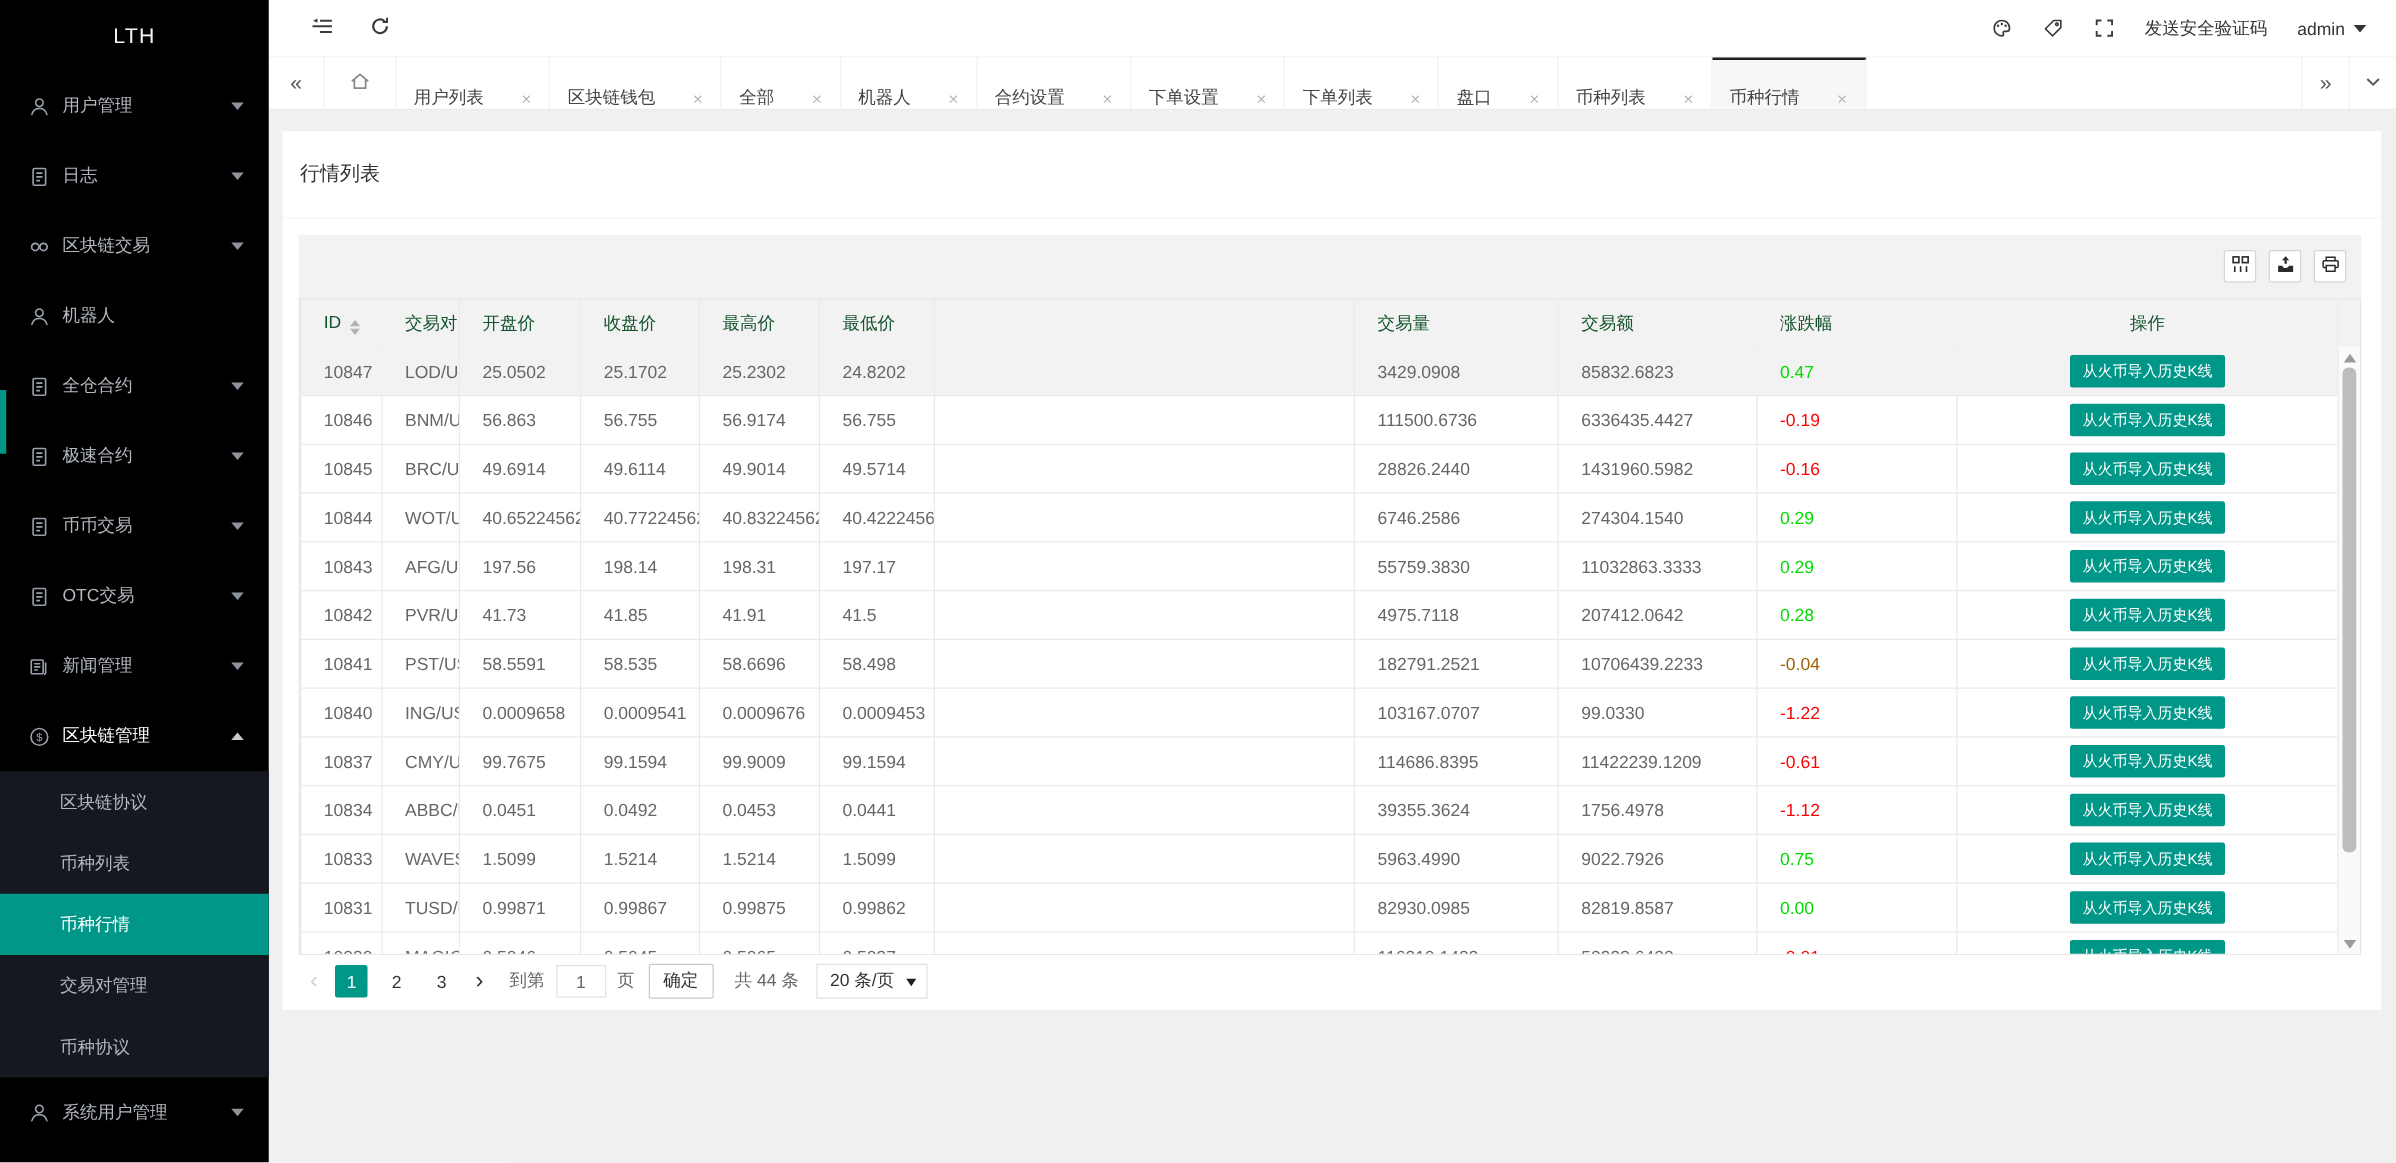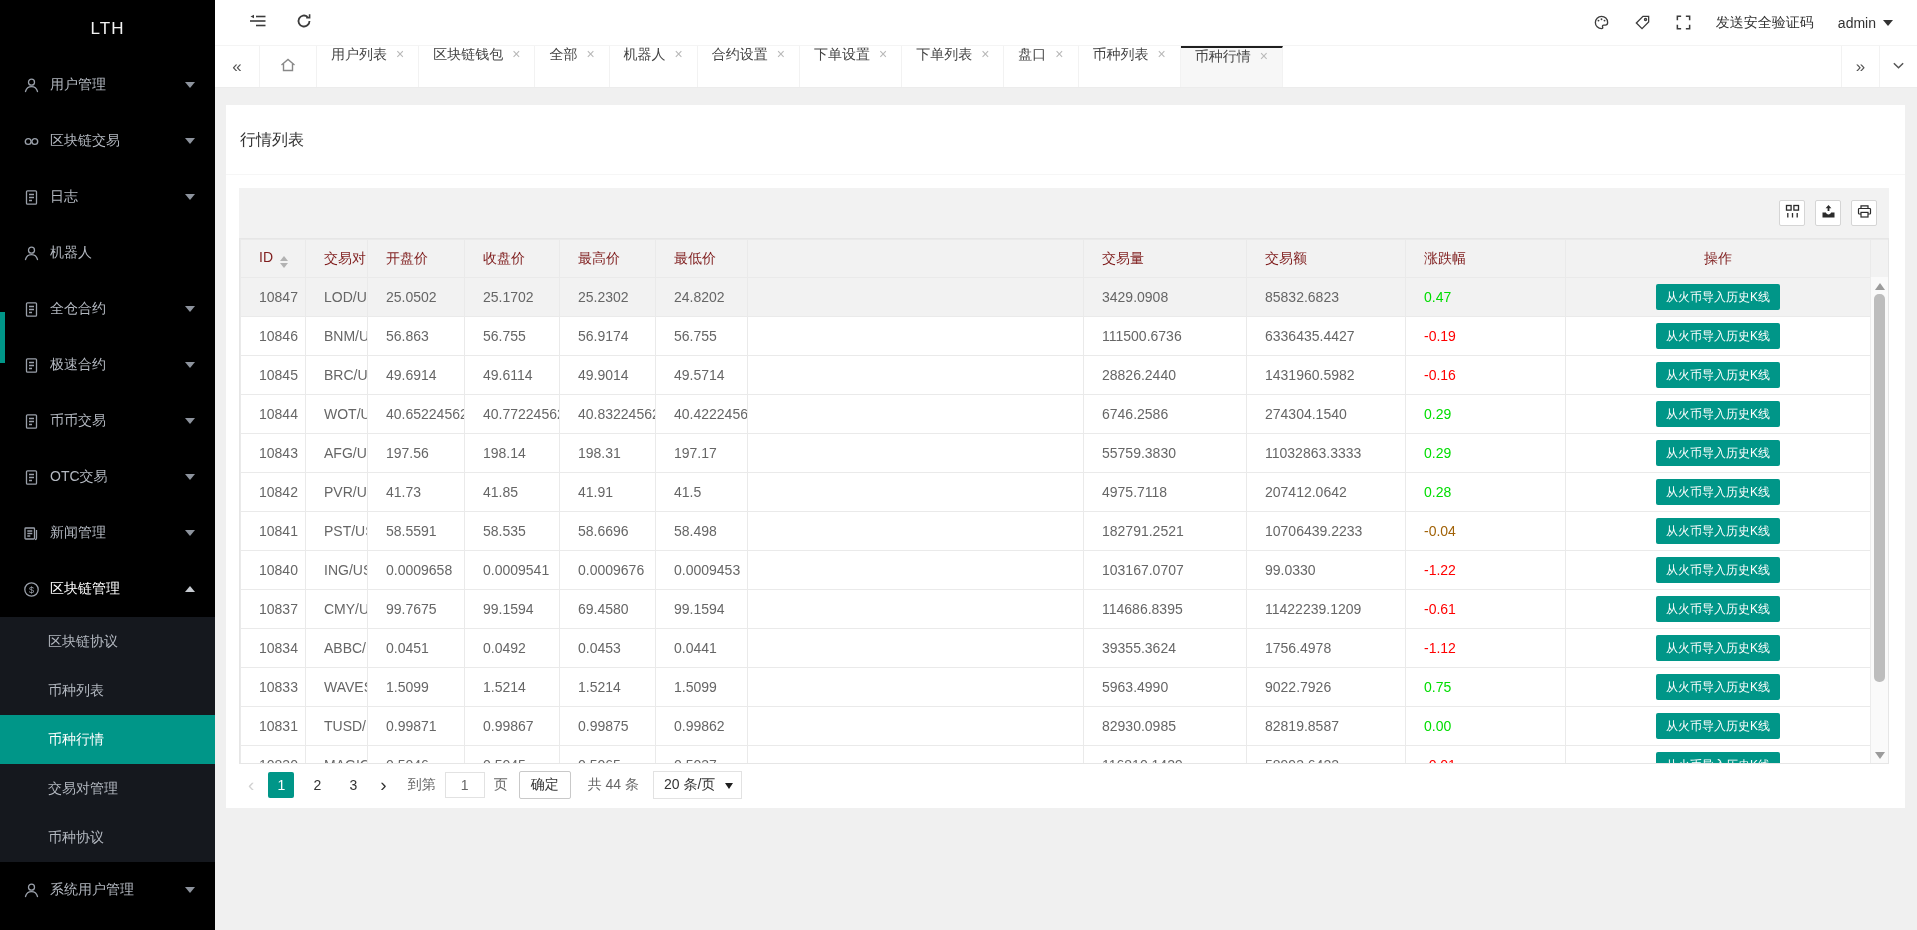--- a/index.html
+++ b/index.html
@@ -31,38 +31,38 @@
   .tb-right .tb-ric svg { width:17px; height:17px; }
   .send-code { font-size:14px; color:#333; cursor:pointer; }
   .user-menu { display:flex; align-items:center; gap:7px; cursor:pointer; color:#333; }
   .caret-down { width:0; height:0; border-left:5px solid transparent; border-right:5px solid transparent; border-top:6px solid #333; }
 
   
   .tabbar { position:absolute; left:215px; top:46px; right:0; height:42px; background:#fff; border-bottom:1px solid #ececec; display:flex; align-items:stretch; z-index:4; }
   .tab-ctrl { width:45px; display:flex; align-items:center; justify-content:center; border-right:1px solid #f2f2f2; color:#555; font-size:17px; cursor:pointer; }
   .tab-home { width:57px; display:flex; align-items:center; justify-content:center; border-right:1px solid #f2f2f2; color:#888; cursor:pointer; }
   .tab-home svg { width:16px; height:16px; }
-  .tab { display:flex; align-items:flex-start; padding:0 14px; border-right:1px solid #f2f2f2; color:#444; cursor:pointer; white-space:nowrap; }
+  .tab { display:flex; align-items:flex-end; padding:0 14px; border-right:1px solid #f2f2f2; color:#444; cursor:pointer; white-space:nowrap;gap:21px; }
   .tab .x { margin-left:9px; color:#b8b8b8; font-size:14px; }
   .tab.active { background:#f7f7f7; border-top:2px solid #1f1f1f; }
   .tabbar-right { margin-left:auto; display:flex; }
   .tab-ctrl-r { width:38px; display:flex; align-items:center; justify-content:center; border-left:1px solid #f2f2f2; color:#555; font-size:17px; cursor:pointer; }
   .tab-ctrl-r svg { width:13px; height:13px; }
 
   
   .card { position:absolute; left:226px; top:105px; width:1679px; height:703px; background:#fff; }
   .card-title { height:70px; line-height:70px; padding-left:14px; font-size:16px; color:#333; border-bottom:1px solid #f6f6f6; }
   .toolbar { margin:13px 13px 0; width:1650px; height:50px; background:#f2f2f2; display:flex; align-items:center; justify-content:flex-end; padding-right:12px; gap:10px; }
   .tool-btn { width:26px; height:26px; background:#fff; border:1px solid #d5d5d5; border-radius:2px; display:flex; align-items:center; justify-content:center; color:#2b2b2b; cursor:pointer; }
   .tool-btn svg { width:15px; height:15px; }
 
   .table-wrap { margin:0 13px; width:1650px; height:526px; border:1px solid #e6e6e6; overflow:hidden; position:relative; background:#fff; }
   table { border-collapse:collapse; table-layout:fixed; width:1648px; }
   th, td { border:1px solid #eaeaea; padding:0 0 0 18px; text-align:left; font-weight:normal; overflow:hidden; white-space:nowrap; }
-  thead th { height:38px; background:#f2f2f2; color:#7f1d1d; font-size:14px;margin-left:42px; }
+  thead th { height:38px; background:#f2f2f2; color:#14532d; font-size:14px;margin-left:42px; }
   tbody td { height:39px; color:#666; font-size:14px; background:#fff; }
   tr.highlight td { background:#f2f2f2; }
   th.center, td.center { text-align:center; padding:0; }
   .sort { display:inline-flex; flex-direction:column; gap:2px; margin-left:7px; vertical-align:1px; }
   .sort i { width:0; height:0; border-left:4px solid transparent; border-right:4px solid transparent; }
   .sort .s-up { border-bottom:5px solid #b2b2b2; }
   .sort .s-dn { border-top:5px solid #b2b2b2; }
   .act-btn { background:#009688; color:#fff; font-size:12px; height:26px; padding:0 10px; border:none; border-radius:2px; cursor:pointer; font-family:inherit; }
 
   .vrail { position:absolute; right:0; top:38px; width:18px; height:488px; background:#fafafa; border-left:1px solid #ececec; }
@@ -95,36 +95,36 @@
           <svg viewBox="0 0 17 17" fill="none" stroke="currentColor" stroke-width="1.3">
             <circle cx="8.5" cy="5.2" r="3"></circle>
             <path d="M2.5 14.5c.9-3.2 3.2-4.8 6-4.8s5.1 1.6 6 4.8" stroke-linecap="round"></path>
           </svg>
         </span>
         <span>用户管理</span>
         <span class="chev chev-down"></span>
       </div>
       <div class="menu-item">
         <span class="mi-icon">
+          <svg viewBox="0 0 17 17" fill="none" stroke="currentColor" stroke-width="1.3">
+            <rect x="3.5" y="1.8" width="10" height="13.4" rx="1"></rect>
+            <path d="M6 5.5h5M6 8.5h5M6 11.5h3"></path>
+          </svg>
+        </span>
+        <span>日志</span>
+        <span class="chev chev-down"></span>
+      </div>
+      <div class="menu-item">
+        <span class="mi-icon">
           <svg viewBox="0 0 17 17" fill="none" stroke="currentColor" stroke-width="1.4">
             <circle cx="5.2" cy="8.5" r="2.9"></circle>
             <circle cx="11.8" cy="8.5" r="2.9"></circle>
           </svg>
         </span>
         <span>区块链交易</span>
-        <span class="chev chev-down"></span>
-      </div>
-      <div class="menu-item">
-        <span class="mi-icon">
-          <svg viewBox="0 0 17 17" fill="none" stroke="currentColor" stroke-width="1.3">
-            <rect x="3.5" y="1.8" width="10" height="13.4" rx="1"></rect>
-            <path d="M6 5.5h5M6 8.5h5M6 11.5h3"></path>
-          </svg>
-        </span>
-        <span>日志</span>
         <span class="chev chev-down"></span>
       </div>
       <div class="menu-item">
         <span class="mi-icon">
           <svg viewBox="0 0 17 17" fill="none" stroke="currentColor" stroke-width="1.3">
             <circle cx="8.5" cy="5.2" r="3"></circle>
             <path d="M2.5 14.5c.9-3.2 3.2-4.8 6-4.8s5.1 1.6 6 4.8" stroke-linecap="round"></path>
           </svg>
         </span>
         <span>机器人</span>
@@ -490,21 +490,21 @@
             <td>99.0330</td>
             <td><span style="color: rgb(255, 0, 0);">-1.22</span></td>
             <td class="center"><button class="act-btn">从火币导入历史K线</button></td>
             <td></td>
           </tr>
           <tr>
             <td>10837</td>
             <td>CMY/US...</td>
             <td>99.7675</td>
             <td>99.1594</td>
-            <td>69.4580</td>
+            <td>99.9009</td>
             <td>99.1594</td>
             <td></td>
             <td>114686.8395</td>
             <td>11422239.1209</td>
             <td><span style="color: rgb(255, 0, 0);">-0.61</span></td>
             <td class="center"><button class="act-btn">从火币导入历史K线</button></td>
             <td></td>
           </tr>
           <tr>
             <td>10834</td>

